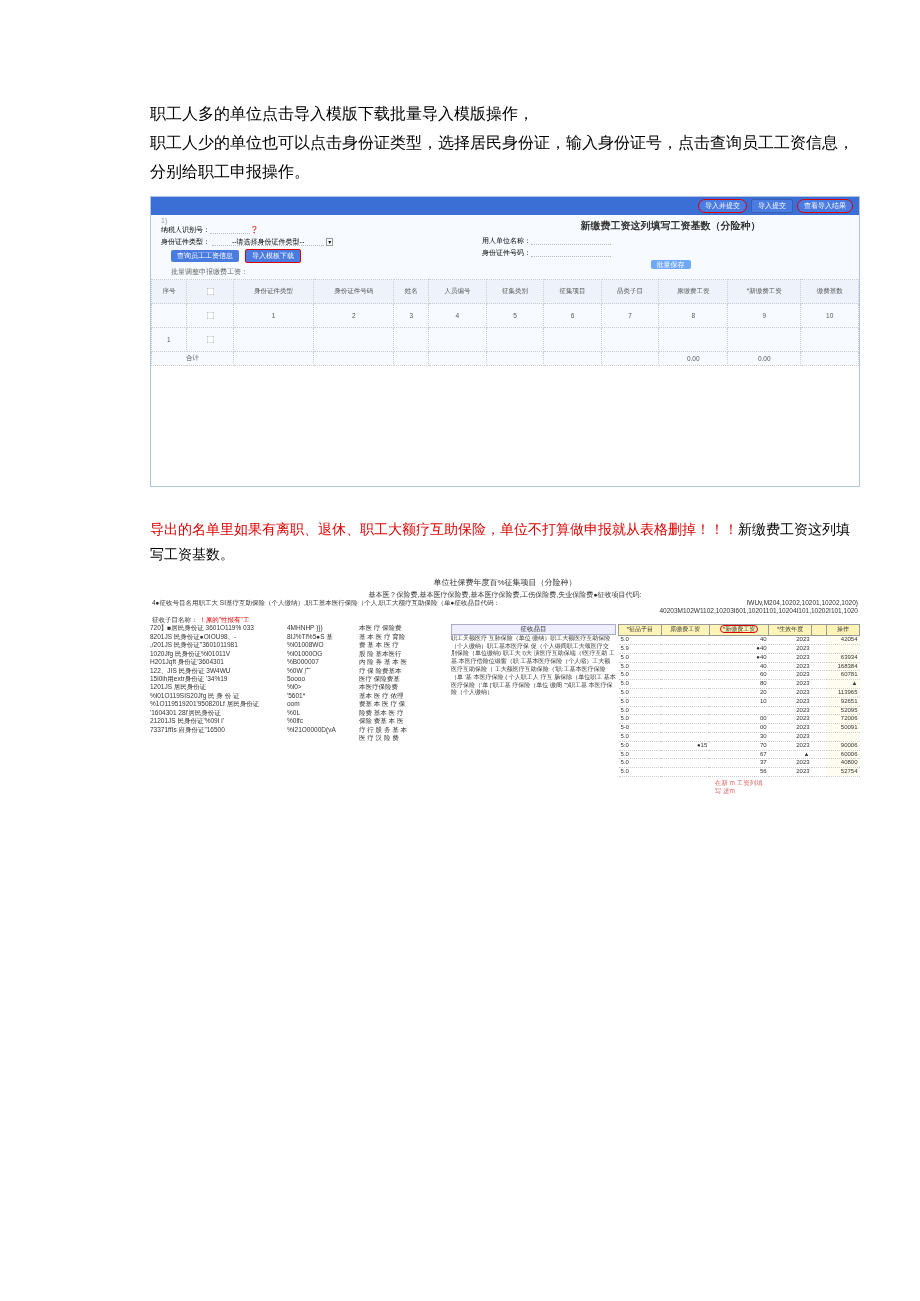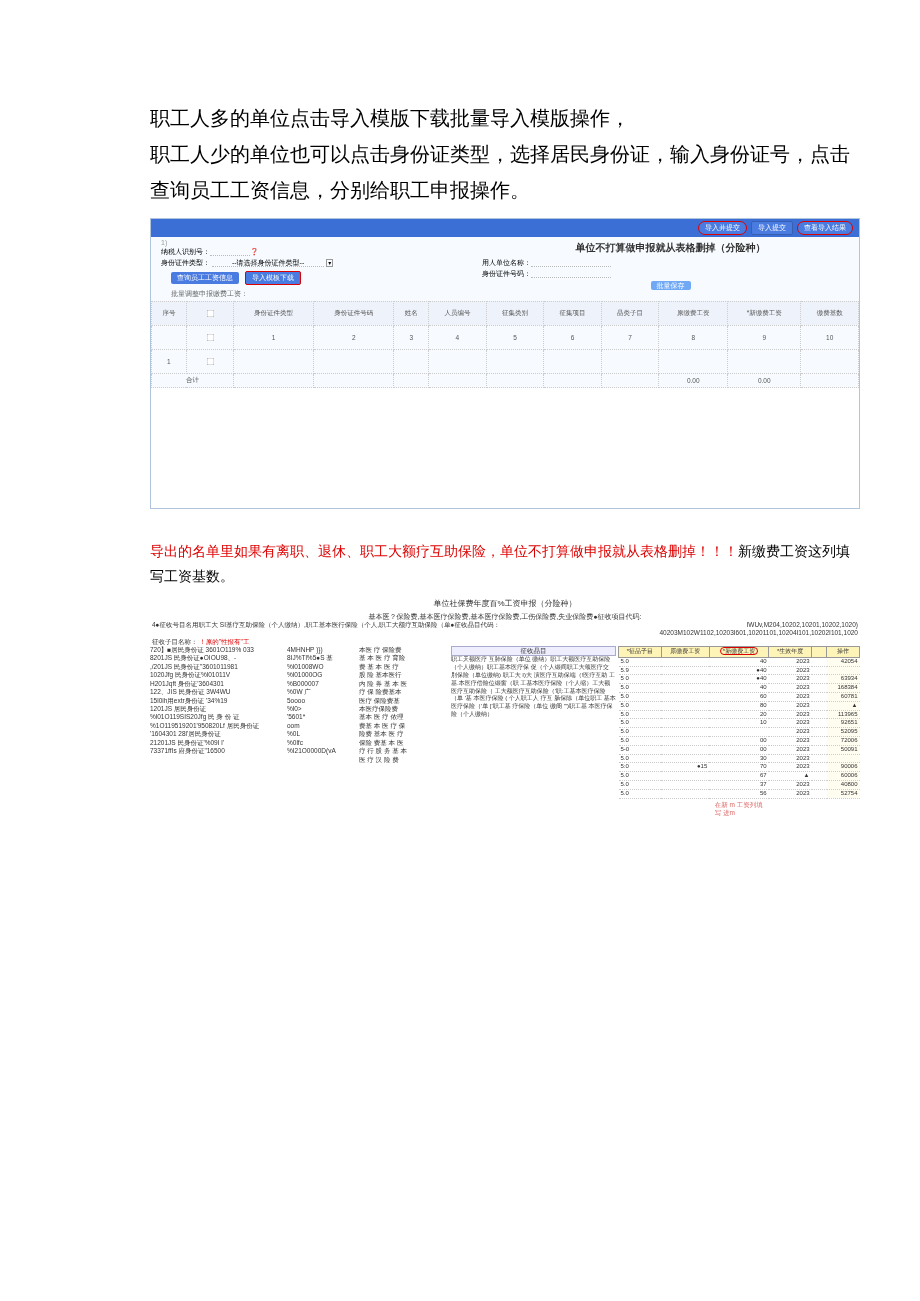--- a/index.html
+++ b/index.html
@@ -7,21 +7,21 @@
     margin: 0;
     padding: 0;
     background: #fff;
     width: 920px;
     font-size: 14px;
   }
   .doc-wrap {
     padding: 100px 60px 40px 150px;
   }
   .intro-text {
-    font-size: 20px;
+    font-size: 16px;
     line-height: 1.8;
     color: #000;
     margin-bottom: 10px;
   }
   .screenshot-box {
     border: 1px solid #b0c4de;
     background: #f7fbff;
     margin-top: 8px;
     font-size: 8px;
   }
@@ -177,21 +177,21 @@
           <span>身份证件类型：</span>
           <span class="dotted">--请选择身份证件类型--</span> <span style="border:1px solid #999;font-size:6px;padding:0 1px;">▾</span>
         </div>
         <div class="action-row">
           <span class="blue-btn">查询员工工资信息</span>
           <span class="blue-btn circled-red">导入模板下载</span>
         </div>
         <div class="sub-label">批量调整申报缴费工资：</div>
       </div>
       <div style="width:54%;">
-        <div class="form-title-row">单位不打算做申报就从表格删掉（分险种）</div>
+        <div class="form-title-row">新缴费工资这列填写工资基数（分险种）</div>
         <div class="form-col">
           <span>用人单位名称：</span><span class="dotted" style="padding:0 40px;"></span><br>
           <span>身份证件号码：</span><span class="dotted" style="padding:0 40px;"></span>
         </div>
         <div class="save-btn-area">
           <span class="blue-btn" style="background:#6fa8f5;">批量保存</span>
         </div>
       </div>
     </div>
 
@@ -255,21 +255,21 @@
     </tbody>
       </table>
     <div class="empty-space"></div>
   </div>
 
   <div class="para2">
     <span class="red-text">导出的名单里如果有离职、退休、职工大额疗互助保险，单位不打算做申报就从表格删掉！！！</span><span>新缴费工资这列填写工资基数。</span>
   </div>
 
   <div class="report-box">
-    <div class="report-title">单位社保费年度百%工资申报（分险种）</div>
+    <div class="report-title">单位社保费年度百%征集项目（分险种）</div>
     <div class="report-sub">基本医？保险费,基本医疗保险费,基本医疗保险费,工伤保险费,失业保险费●征收项目代码:</div>
     <div style="display:flex; justify-content:space-between; font-size:6.5px; padding:0 2px;">
       <span style="width:58%;">4●征收号目名用职工大 SI基疗互助保险（个人缴纳）,职工基本医行保险（个人,职工大额疗互助保险（单●征收品目代码：</span>
       <span style="white-space:pre; text-align:right;">IWUv,M204,10202,10201,10202,1020)
 40203M102W1102,10203I601,10201101,10204I101,10202I101,1020</span>
     </div>
     <div style="font-size:6.5px; padding:0 2px;">
       <span>征收子目名称：</span>
       <span class="red-text">！原的"性报有"工</span>
     </div>

